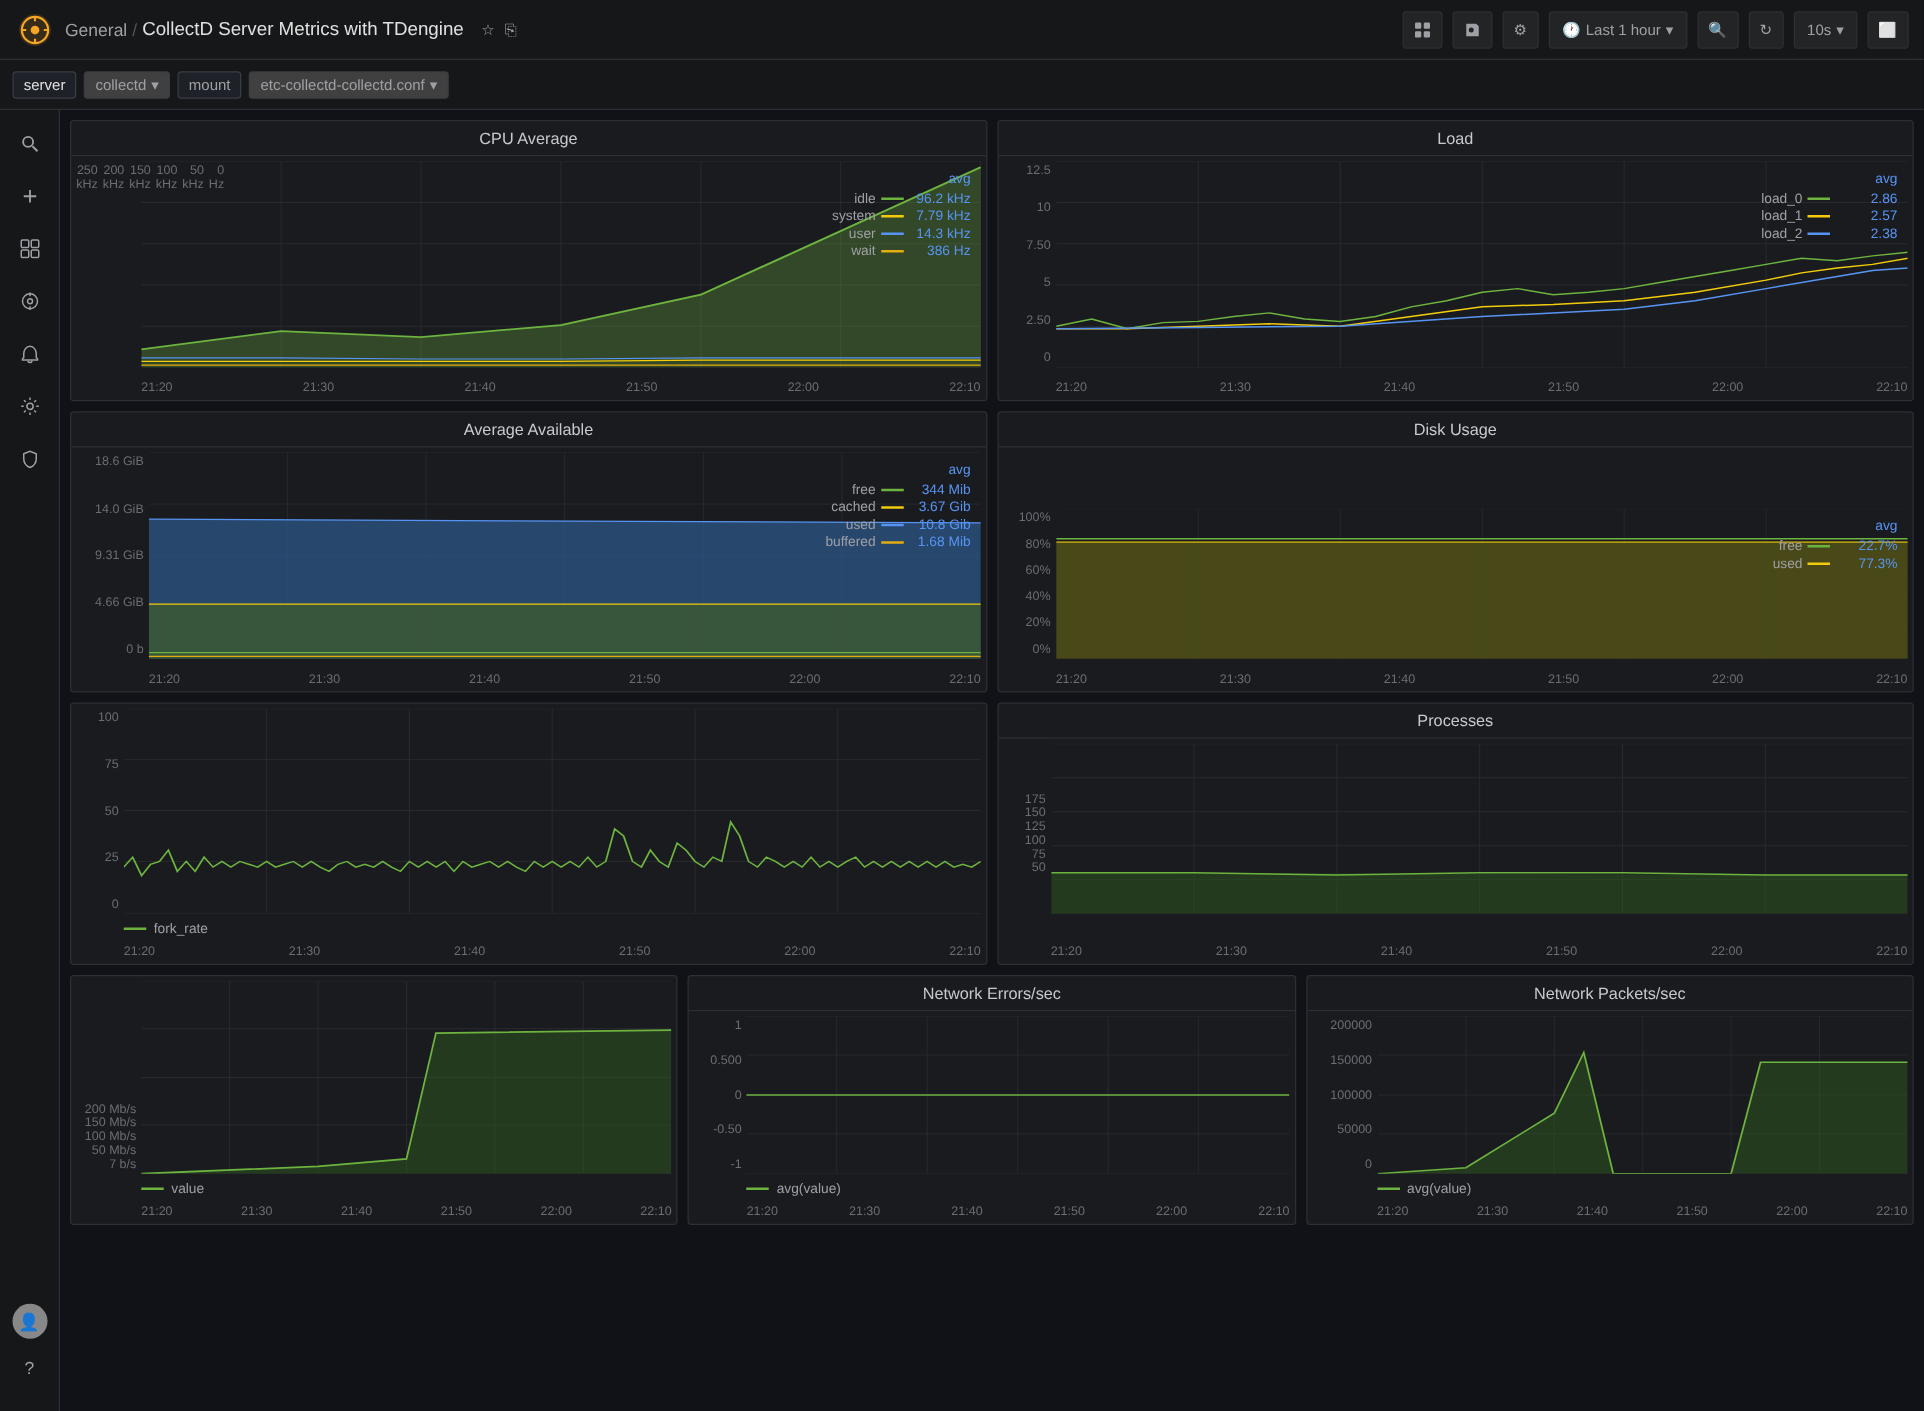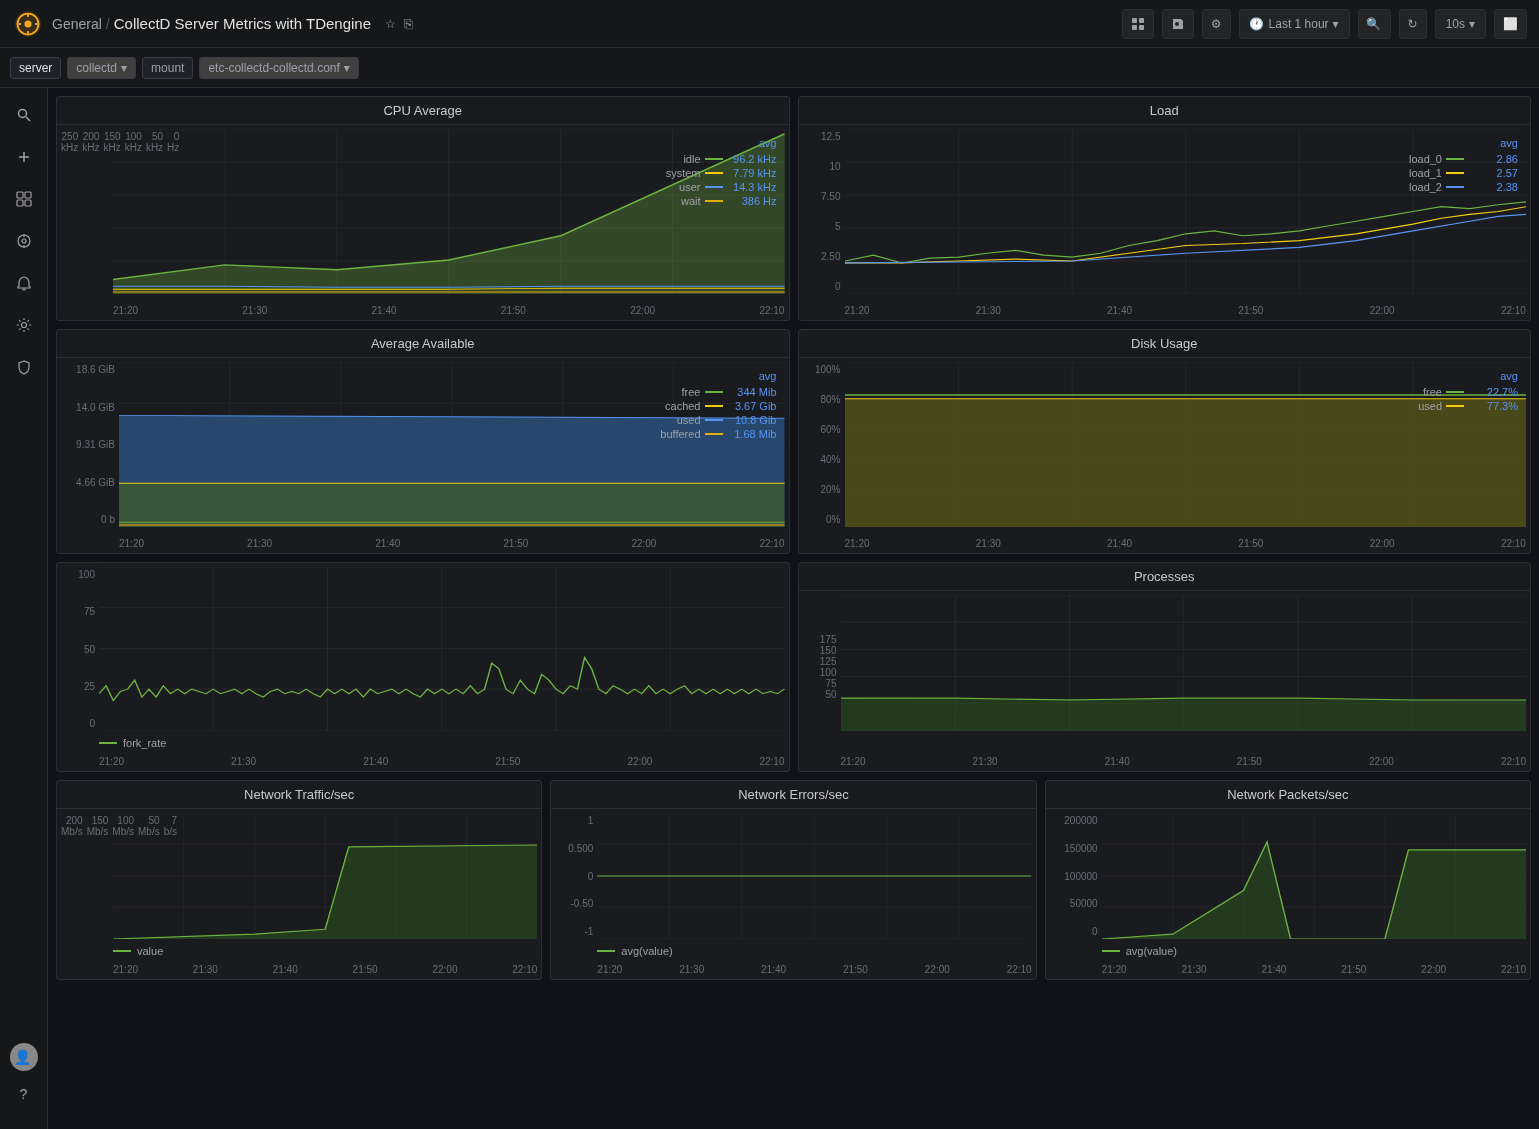--- a/index.html
+++ b/index.html
@@ -533,21 +533,21 @@
               <span class="x-label">21:30</span>
               <span class="x-label">21:40</span>
               <span class="x-label">21:50</span>
               <span class="x-label">22:00</span>
               <span class="x-label">22:10</span>
             </div>
           </div>
         </div>
       </div>
 
-      <div class="panel" style="height:225px;">
+      <div class="panel" style="height:225px;gap:45px;">
         <div class="panel-header">Disk Usage</div>
         <div class="panel-body">
           <div style="position:relative; width:100%; height:100%;">
             <div style="position:absolute; left:0; top:0; bottom:22px; width:42px; display:flex; flex-direction:column; justify-content:space-between; padding:2px 0;">
               <span class="y-label">100%</span>
               <span class="y-label">80%</span>
               <span class="y-label">60%</span>
               <span class="y-label">40%</span>
               <span class="y-label">20%</span>
               <span class="y-label">0%</span>
@@ -685,24 +685,23 @@
               <span class="x-label">22:10</span>
             </div>
           </div>
         </div>
       </div>
     </div>
 
     <div class="grid-row">
 
       <div class="panel" style="height:200px;">
-        <div class="panel-header">Network Traffic/sec</div>
         <div class="panel-body">
           <div style="position:relative; width:100%; height:100%;">
-            <div style="position:absolute; left:0; top:0; bottom:36px; width:52px; display:flex; flex-direction:row; justify-content:space-between; padding:2px 0;">
+            <div style="position:absolute; left:0; top:0; bottom:36px; width:52px; display:flex; flex-direction:column; justify-content:flex-end; padding:2px 0;">
               <span class="y-label">200 Mb/s</span>
               <span class="y-label">150 Mb/s</span>
               <span class="y-label">100 Mb/s</span>
               <span class="y-label">50 Mb/s</span>
               <span class="y-label">7 b/s</span>
             </div>
             <div style="position:absolute; left:52px; right:0; top:0; bottom:36px;">
               <svg width="100%" height="100%" viewBox="0 0 360 130" preserveAspectRatio="none">
                 <line x1="0" y1="0" x2="360" y2="0" class="grid-line"></line>
                 <line x1="0" y1="32" x2="360" y2="32" class="grid-line"></line>

